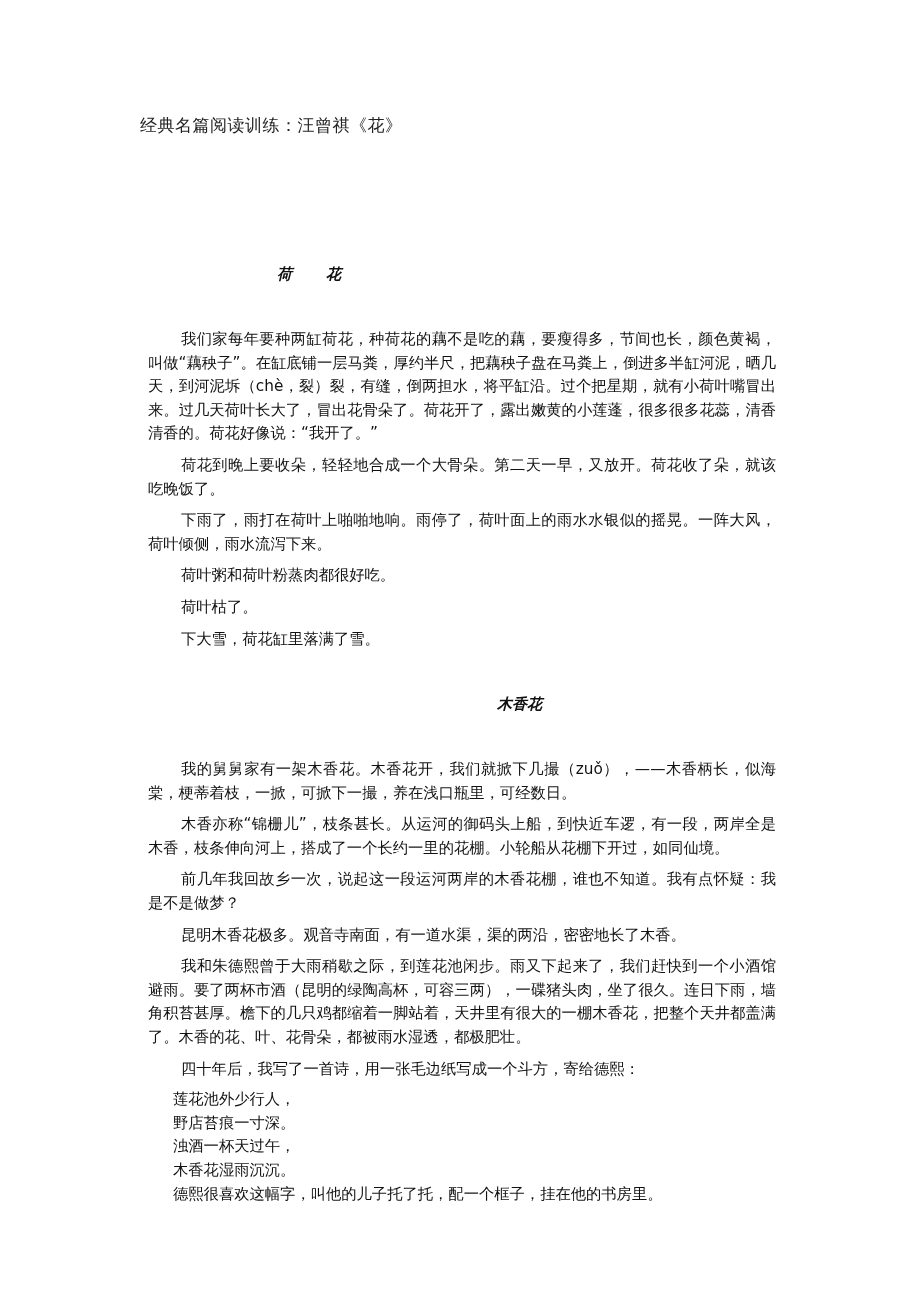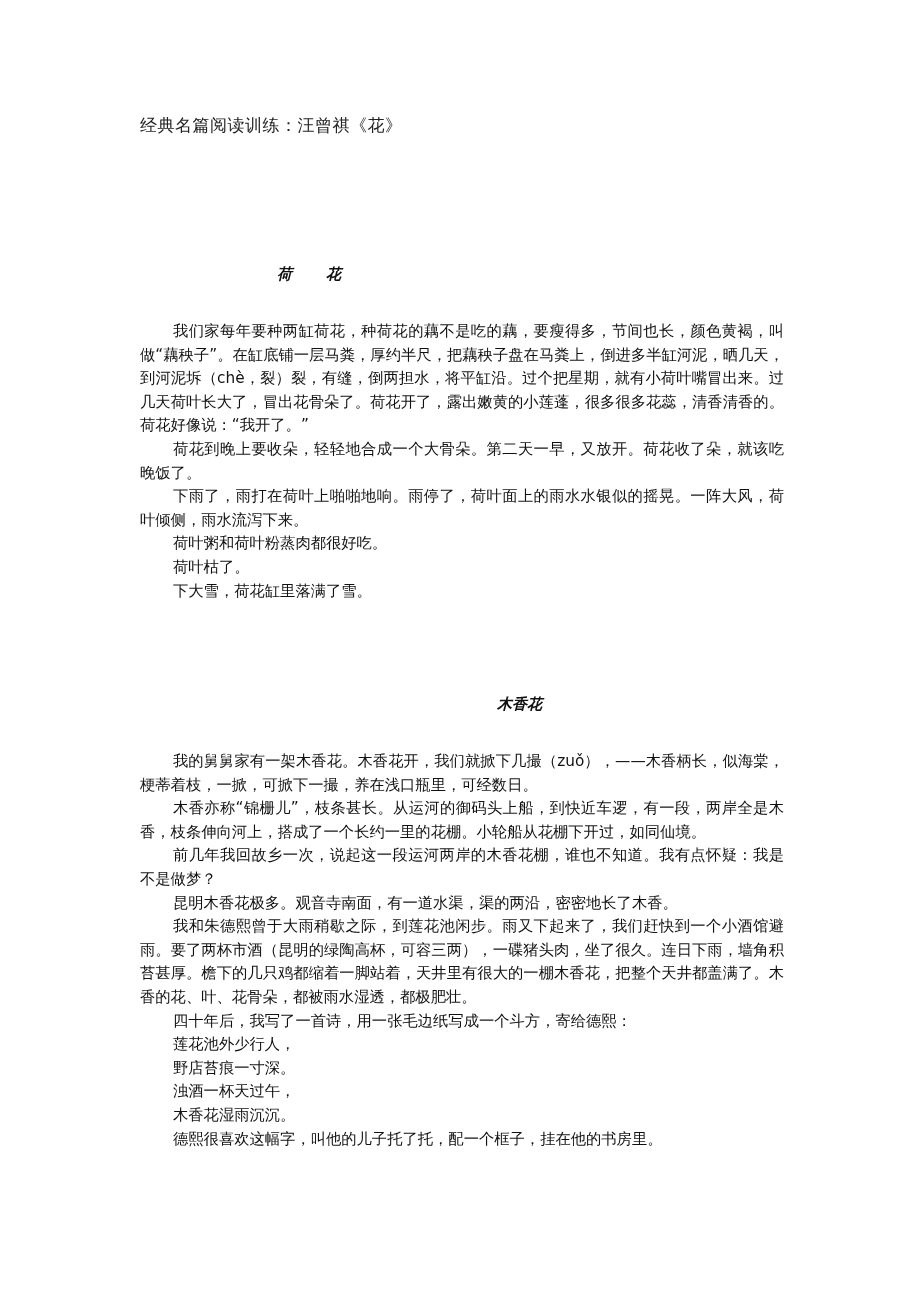--- a/index.html
+++ b/index.html
@@ -7,22 +7,22 @@
          font-family: "DejaVu Sans", "Liberation Sans", sans-serif; color: #111; }
   .doc-title { position: absolute; left: 140px; top: 114px; font-size: 17px;
                font-family: "DejaVu Serif", "Liberation Serif", serif; color: #222; letter-spacing: 0.5px; text-align: right; }
   .section-heading { position: absolute; font-size: 15px; font-weight: bold; color: #111; font-style: italic; }
   .h1 { left: 277px; top: 265px; word-spacing: 0; }
   .h1 .gap { display: inline-block; width: 34px; }
   .h2 { left: 497px; top: 695px; }
   .body-block { position: absolute; left: 140px; width: 644px; font-size: 15.3px; line-height: 23.6px; }
   .b1 { top: 320px; }
   .b2 { top: 750px; }
-  .para { margin: 0; text-indent: 33px; text-align: justify; text-align-last: left; }
-  .verse { margin: 0; text-indent: 33px; }
+  .para { margin: 8px; text-indent: 33px; text-align: justify; text-align-last: left; }
+  .verse { margin: 0; text-indent: 33px; font-family: Liberation Mono, monospace; }
 </style>
 </head>
 <body>
 
 <div>
   <div class="doc-title">经典名篇阅读训练：汪曾祺《花》</div>
 
   <div class="section-heading h1"><span>荷</span><span class="gap"></span><span>花</span></div>
 
   <div class="body-block b1">

